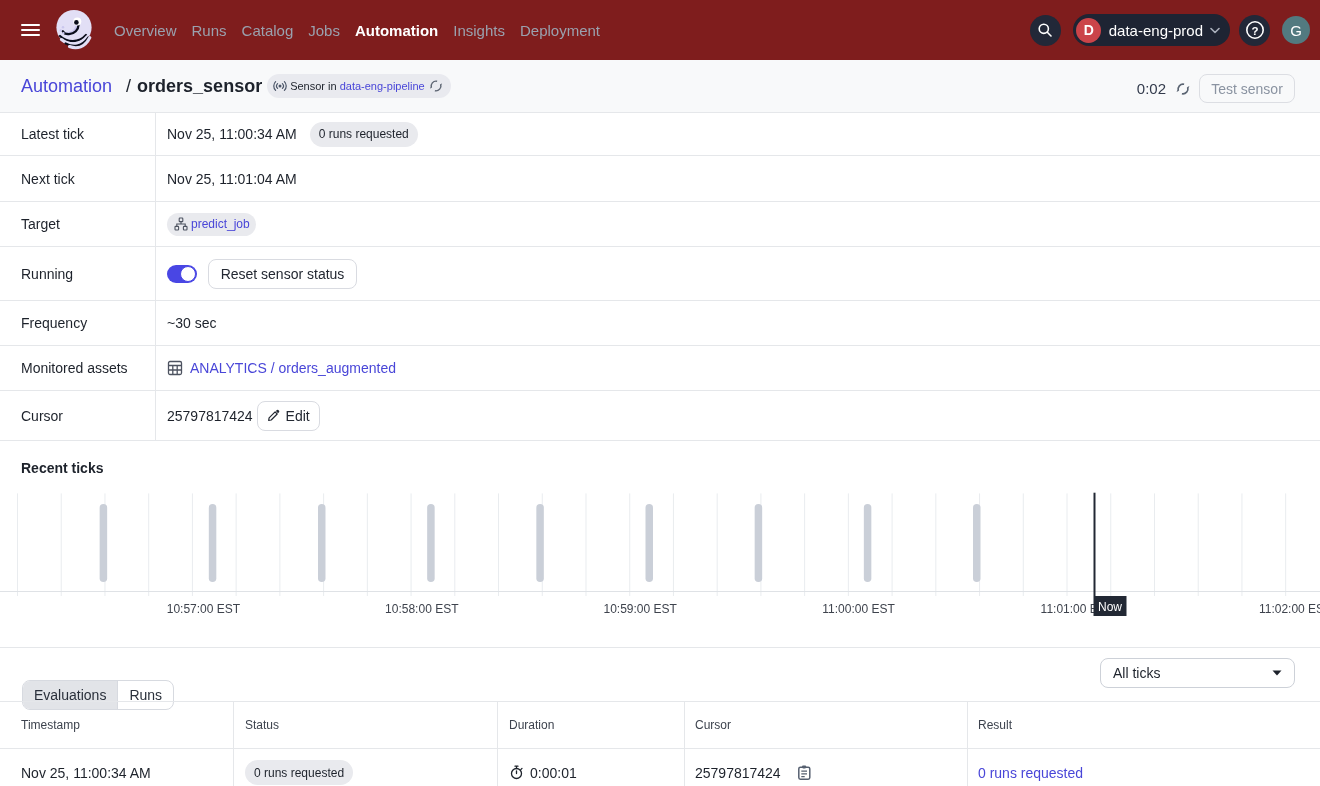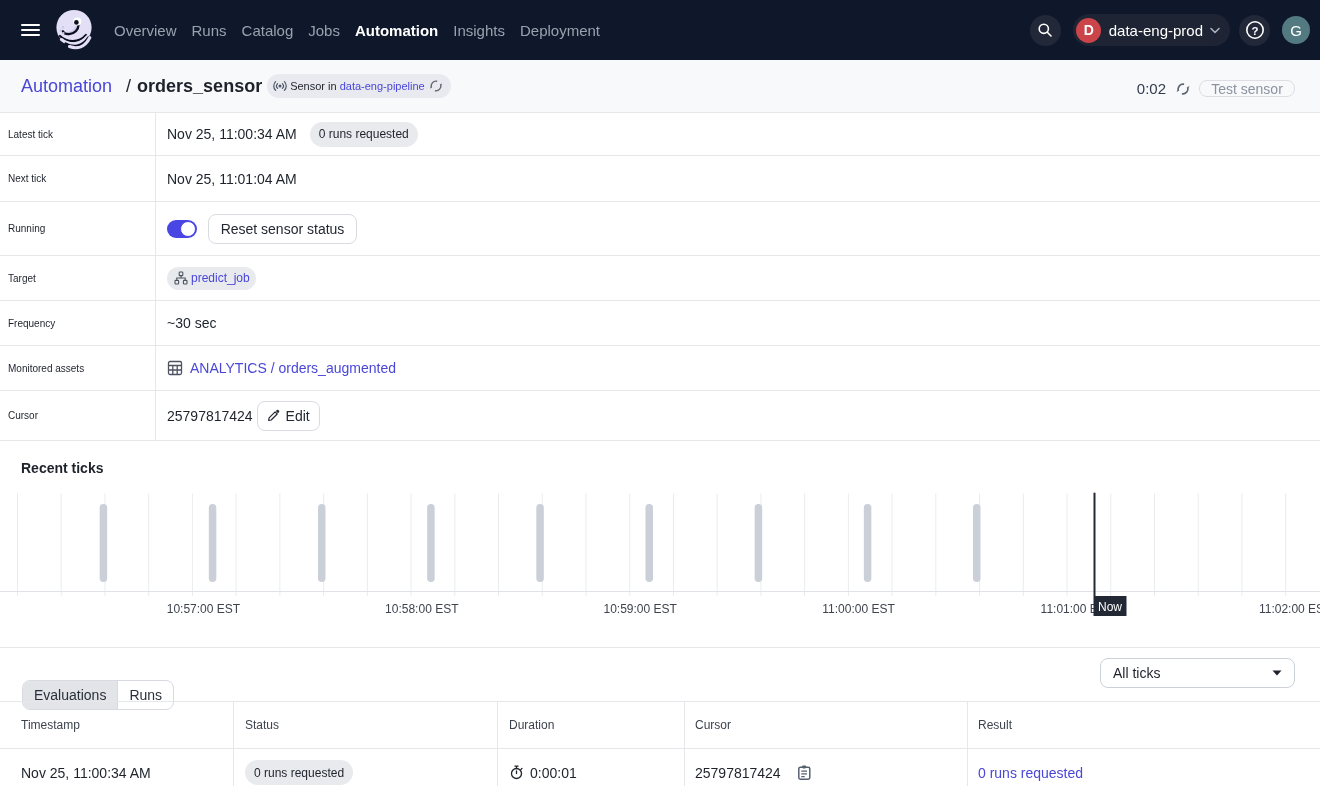--- a/index.html
+++ b/index.html
@@ -1,19 +1,19 @@
 <!DOCTYPE html>
 <html><head>
 <meta charset="utf-8">
 <style>
 * { margin:0; padding:0; box-sizing:border-box; }
 html,body { width:1320px; height:786px; font-family:"Liberation Sans", sans-serif; background:#fff; overflow:hidden; }
 body { position:relative; color:#1d222b; }
 
-.topbar { position:absolute; top:0; left:0; width:1320px; height:60px; background:#0f172a; display:flex; align-items:center; }
+.topbar { position:absolute; top:0; left:0; width:1320px; height:60px; background:#7f1d1d; display:flex; align-items:center; }
 .burger { width:19px; height:13px; margin-left:21px; display:flex; flex-direction:column; justify-content:space-between; }
 .burger i { display:block; height:2.4px; background:#fff; border-radius:1px; }
 .logo { margin-left:15px; width:40px; height:40px; }
 .nav { position:absolute; left:114px; top:0; height:60px; display:flex; gap:15px; align-items:center; font-size:15px; color:#9aa1ae; }
 .nav span { padding:0; }
 .nav .active { color:#fff; font-weight:700; }
 .topright { margin-left:auto; display:flex; align-items:center; }
 .circlebtn { width:31px; height:31px; border-radius:50%; background:#222838; display:flex; align-items:center; justify-content:center; }
 .wspill { height:32px; margin-left:12px; margin-right:9px; border-radius:16px; background:#1e2433; display:flex; align-items:center; padding:0 10px 0 3.5px; }
 .wsavatar { width:25px; height:25px; border-radius:50%; background:#cb4449; color:#fff; font-size:14px; font-weight:700; display:flex; align-items:center; justify-content:center; }
@@ -24,25 +24,25 @@
 .crumbs { font-size:18px; margin-left:21px; display:flex; align-items:center; }
 .crumbs b { font-size:18px; }
 .crumbs a { color:#4946d8; text-decoration:none; }
 .crumbs .sep { margin:0 6px 0 14px; color:#1d222b; }
 .crumbs b { font-weight:700; }
 .sensorbadge { margin-left:5px; height:24px; background:#e9eaef; border-radius:12px; display:flex; align-items:center; padding:0 8px 0 5px; font-size:11px; color:#1d222b; }
 .sensorbadge > span { margin:0 0 0 2px; }
 .sensorbadge a { color:#4946d8; text-decoration:none; }
 .headright { margin-left:auto; display:flex; align-items:center; margin-right:25px; margin-top:5px; }
 .timer { font-size:15px; color:#333b4c; }
-.testbtn { margin-left:9px; width:96px; height:17px; border:1px solid #dcdee3; border-radius:8px; color:#8a93a1; font-size:14px; display:flex; align-items:center; justify-content:center; background:transparent; }
+.testbtn { margin-left:9px; width:96px; height:29px; border:1px solid #dcdee3; border-radius:8px; color:#8a93a1; font-size:14px; display:flex; align-items:center; justify-content:center; background:transparent; }
 
 .meta { position:absolute; top:113px; left:0; width:1320px; }
 .mrow { display:flex; border-bottom:1px solid #e5e7ea; }
-.mlabel { width:156px; flex:0 0 156px; border-right:1px solid #e5e7ea; padding-left:8px; display:flex; align-items:center; font-size:10px; }
+.mlabel { width:156px; flex:0 0 156px; border-right:1px solid #e5e7ea; padding-left:21px; display:flex; align-items:center; font-size:14px; }
 .mval { flex:1; padding-left:11px; display:flex; align-items:center; font-size:14px; }
 .pill { height:25px; background:#e9eaee; border-radius:13px; display:flex; align-items:center; padding:0 9px; font-size:12px; color:#1d222b; }
 .jobpill { height:23px; background:#e9eaee; border-radius:11.5px; display:flex; align-items:center; padding:0 6px 0 7px; font-size:12px; gap:3px; }
 .jobpill a { color:#4946d8; text-decoration:none; }
 .toggle { width:30px; height:18px; border-radius:9px; background:#4946e4; position:relative; }
 .toggle .knob { position:absolute; right:1px; top:1px; width:16px; height:16px; background:#fff; border:1.5px solid #4946e4; border-radius:50%; }
 .btn { height:30px; background:#fff; border:1px solid #d9dbe1; border-radius:8px; display:flex; align-items:center; justify-content:center; font-size:14px; color:#232832; gap:6px; }
 .alink { color:#4946d8; text-decoration:none; font-size:14px; display:flex; gap:7px; }
 
 .rtheading { position:absolute; top:460px; left:21px; font-size:14px; font-weight:700; }
@@ -162,41 +162,41 @@
     <div class="mlabel">Latest tick</div>
     <div class="mval">
         <span>Nov 25, 11:00:34 AM</span>
         <span class="pill" style="margin-left:13px">0 runs requested</span>
       </div>
   </div>
   <div class="mrow" style="height:46px">
     <div class="mlabel">Next tick</div>
     <div class="mval">Nov 25, 11:01:04 AM</div>
   </div>
-  <div class="mrow" style="height:54px">
-    <div class="mlabel">Running</div>
-    <div class="mval">
-      <div class="toggle">
-          <div class="knob"></div>
-        </div>
-      <div class="btn" style="width:149px; margin-left:11px">Reset sensor status</div>
-    </div>
-  </div>
   <div class="mrow" style="height:45px">
     <div class="mlabel">Target</div>
     <div class="mval">
       <span class="jobpill">
         <svg width="14" height="14" viewBox="0 0 14 14" fill="none" stroke="#4d5360" stroke-width="1.1">
             <rect x="5.2" y="1" width="3.6" height="3.6" rx="0.7"></rect>
             <rect x="1" y="9.4" width="3.6" height="3.6" rx="0.7"></rect>
             <rect x="9.4" y="9.4" width="3.6" height="3.6" rx="0.7"></rect>
             <path d="M7 4.6 V7 M2.8 9.4 V7 H11.2 V9.4"></path>
           </svg>
         <a>predict_job</a>
       </span>
+    </div>
+  </div>
+  <div class="mrow" style="height:54px">
+    <div class="mlabel">Running</div>
+    <div class="mval">
+      <div class="toggle">
+          <div class="knob"></div>
+        </div>
+      <div class="btn" style="width:149px; margin-left:11px">Reset sensor status</div>
     </div>
   </div>
   <div class="mrow" style="height:45px">
     <div class="mlabel">Frequency</div>
     <div class="mval">~30 sec</div>
   </div>
   <div class="mrow" style="height:45px">
     <div class="mlabel">Monitored assets</div>
     <div class="mval">
       <a class="alink">

